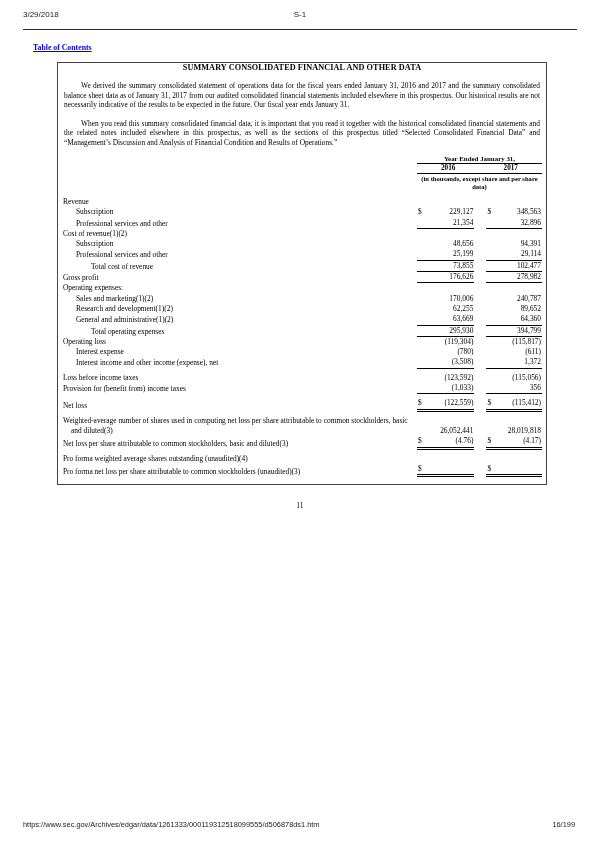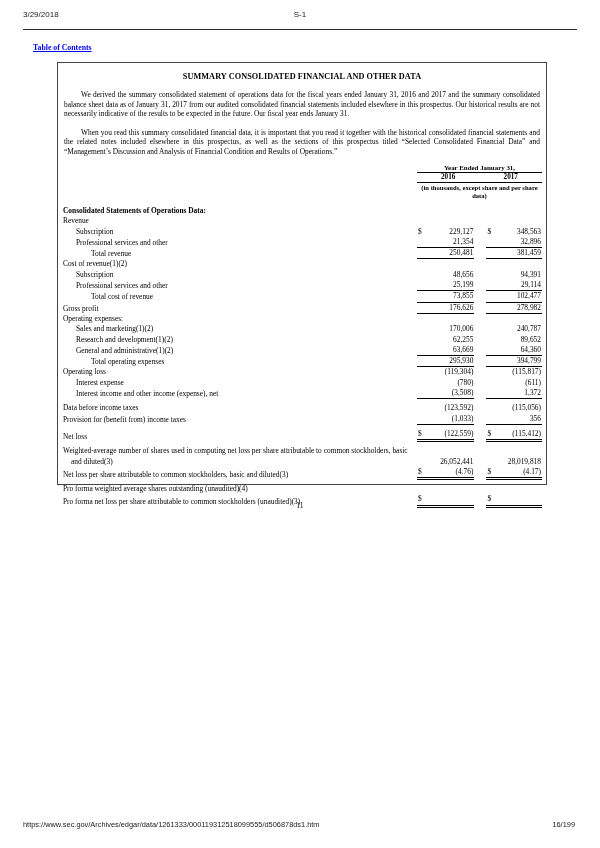--- a/index.html
+++ b/index.html
@@ -12,21 +12,21 @@
   .hdr-date{position:absolute;left:23px;top:10px;font-family:"Liberation Sans",sans-serif;font-size:8px;color:#1a1a1a;}
   .hdr-doc{position:absolute;left:0;right:0;top:10px;text-align:center;font-family:"Liberation Sans",sans-serif;font-size:8px;color:#1a1a1a;}
   .hdr-rule{position:absolute;left:23px;right:23px;top:29px;border-top:1px solid #2a2a2a;height:0;}
   .ftr-url{position:absolute;left:23px;top:820px;font-family:"Liberation Sans",sans-serif;font-size:7.4px;color:#1a1a1a;}
   .ftr-page{position:absolute;right:25px;top:820px;font-family:"Liberation Sans",sans-serif;font-size:7.4px;color:#1a1a1a;}
   .pagenum{position:absolute;left:0;right:0;top:501px;text-align:center;font-size:7.6px;}
   
   .toc{position:absolute;left:33px;top:43px;font-size:7.8px;font-weight:bold;color:#0000EE;text-decoration:underline;cursor:pointer;}
   
   .box{position:absolute;left:57px;top:62px;width:480px;height:421px;border:1px solid #444;padding:0 4px;}
-  .title{text-align:center;font-weight:bold;font-size:8.2px;margin-top:9px;letter-spacing:.1px;}
+  .title{text-align:center;font-weight:bold;font-size:8.2px;letter-spacing:.1px;}
   p.body{font-size:7.4px;line-height:9.6px;text-align:justify;text-indent:17px;margin:9px 2px 0 2px;}
   
   table.fintable{width:100%;border-collapse:collapse;margin-top:7px;font-size:7.4px;line-height:10.3px;table-layout:fixed;}
   col.c-label{width:352px;} col.c-a{width:57px;} col.c-gap{width:12px;} col.c-b{width:55px;}
   td{padding:0;vertical-align:bottom;}
   td.ph{font-weight:bold;font-size:6.9px;line-height:8.6px;text-align:center;border-bottom:1px solid #000;}
   td.yearscell{border-bottom:1px solid #000;}
   .years{display:flex;}
   .yr{flex:1;text-align:center;font-weight:bold;font-size:7.2px;line-height:9px;}
   td.units{font-weight:bold;font-size:6.6px;line-height:7.9px;text-align:center;padding:1px 0 6px 0;}
@@ -80,26 +80,20 @@
             </div>
           </td>
         </tr>
         <tr>
           <td></td>
           <td colspan="3" class="units">(in thousands, except share and per share data)</td>
         </tr>
       </thead>
       <tbody>
           <tr>
-            <td class="lbl ind0 b">Consolidated Statements of Operations Data:</td>
-            <td></td>
-            <td></td>
-            <td></td>
-          </tr>
-          <tr>
             <td class="lbl ind0">Revenue</td>
             <td></td>
             <td></td>
             <td></td>
           </tr>
           <tr>
             <td class="lbl ind1">Subscription</td>
             <td>
               <div class="val">
                 <span class="cur">$</span>
@@ -124,36 +118,20 @@
             </td>
             <td></td>
             <td>
               <div class="val u">
                 <span class="cur"></span>
                 <span class="num">32,896</span>
               </div>
             </td>
           </tr>
           <tr>
-            <td class="lbl ind2">Total revenue</td>
-            <td>
-              <div class="val u">
-                <span class="cur"></span>
-                <span class="num">250,481</span>
-              </div>
-            </td>
-            <td></td>
-            <td>
-              <div class="val u">
-                <span class="cur"></span>
-                <span class="num">381,459</span>
-              </div>
-            </td>
-          </tr>
-          <tr>
             <td class="lbl ind0">Cost of revenue(1)(2)</td>
             <td></td>
             <td></td>
             <td></td>
           </tr>
           <tr>
             <td class="lbl ind1">Subscription</td>
             <td>
               <div class="val">
                 <span class="cur"></span>
@@ -328,21 +306,21 @@
             </td>
             <td></td>
             <td>
               <div class="val u">
                 <span class="cur"></span>
                 <span class="num">1,372</span>
               </div>
             </td>
           </tr>
           <tr class="gap">
-            <td class="lbl ind0">Data before income taxes</td>
+            <td class="lbl ind0">Loss before income taxes</td>
             <td>
               <div class="val">
                 <span class="cur"></span>
                 <span class="num">(123,592)</span>
               </div>
             </td>
             <td></td>
             <td>
               <div class="val">
                 <span class="cur"></span>

